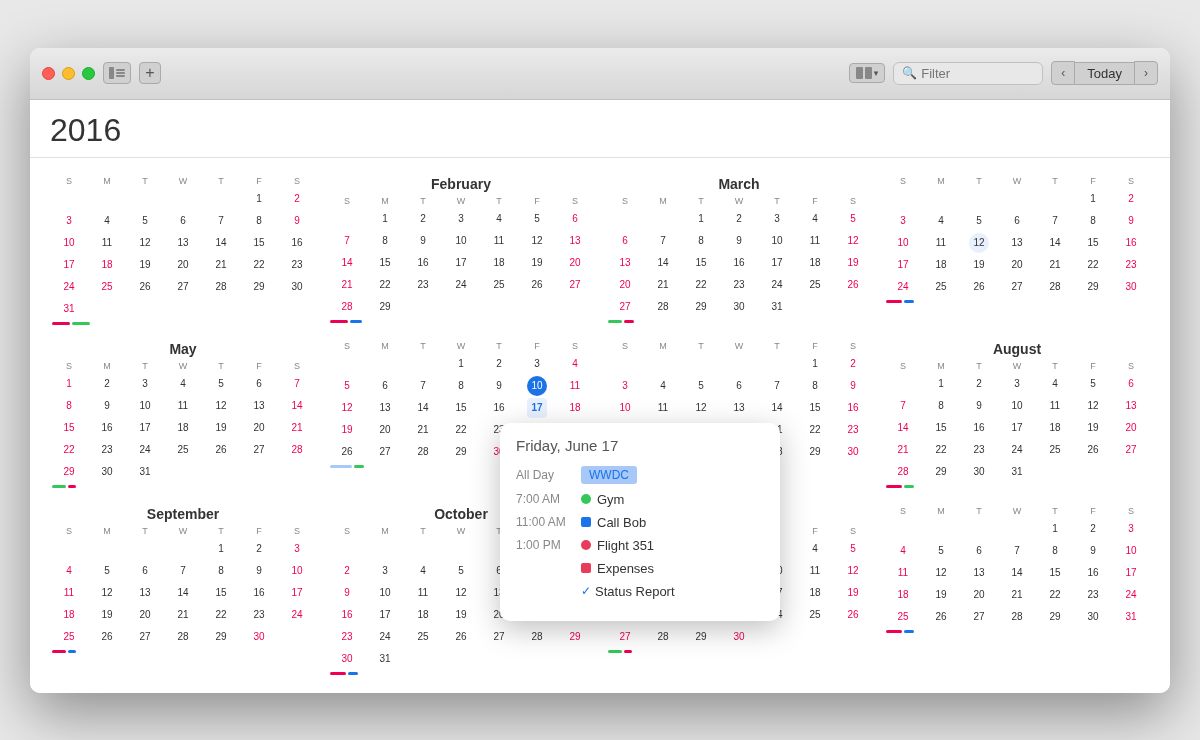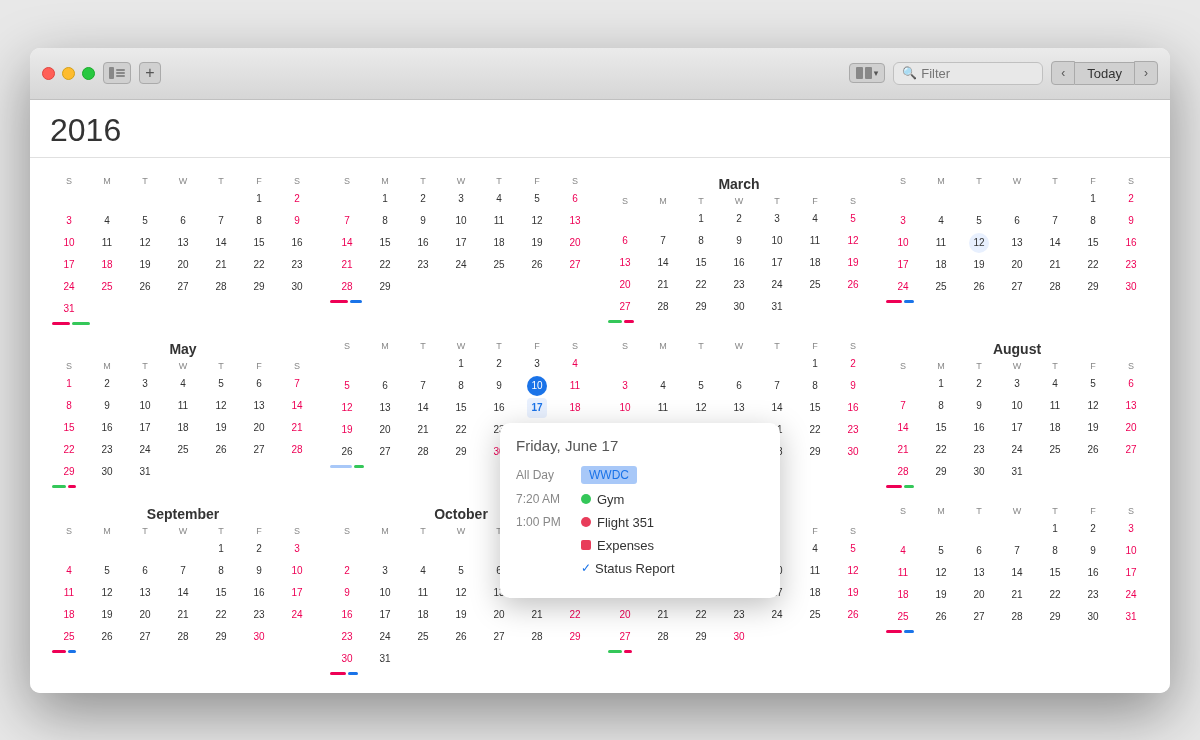--- a/index.html
+++ b/index.html
@@ -380,20 +380,21 @@
             <div class="cal-day saturday" style="color:#e05">31</div>
           </div>
           <div style="display:flex;gap:2px;margin-top:2px;padding-left:2px">
             <div style="width:18px;height:3px;background:#e05;border-radius:2px;"></div>
             <div style="width:18px;height:3px;background:#34c759;border-radius:2px;"></div>
           </div>
         </div>
       </div>
 
       <div class="month-block">
+        <div class="month-name">February</div>
         <div class="mini-cal">
           <div class="mini-cal-header">
             <span class="day-letter">S</span>
               <span class="day-letter">M</span>
               <span class="day-letter">T</span>
               <span class="day-letter">W</span>
               <span class="day-letter">T</span>
               <span class="day-letter">F</span>
               <span class="day-letter">S</span>
           </div>
@@ -994,25 +995,30 @@
           <span>Friday,</span>
           <strong> <span>June 17</span></strong>
         </div>
 
         <div class="popup-event">
           <span class="popup-time">All Day</span>
           <span class="all-day-bar">WWDC</span>
         </div>
 
         <div class="popup-event">
-          <span class="popup-time">7:20 AM</span>
+          <span class="popup-time">7:00 AM</span>
           <span class="event-indicator" style="background:#34c759;"></span>
           <span class="popup-event-name">Gym</span>
         </div>
 
+        <div class="popup-event">
+          <span class="popup-time">11:00 AM</span>
+          <span class="event-indicator square" style="background:#1a73e8;"></span>
+          <span class="popup-event-name">Call Bob</span>
+        </div>
 
         <div class="popup-event">
           <span class="popup-time">1:00 PM</span>
           <span class="event-indicator" style="background:#e83c5a;"></span>
           <span class="popup-event-name">Flight 351</span>
         </div>
 
         <div class="popup-event">
           <span class="popup-time"></span>
           <span class="event-indicator square" style="background:#e83c5a;"></span>

